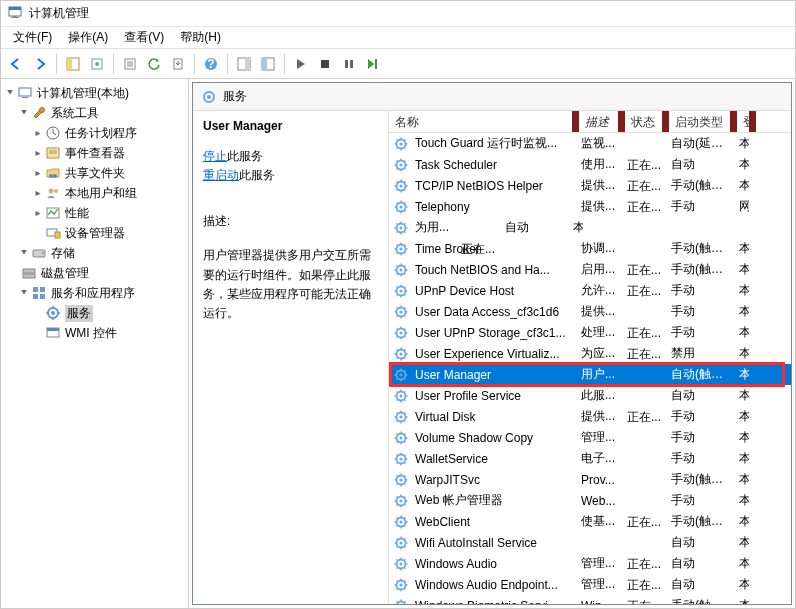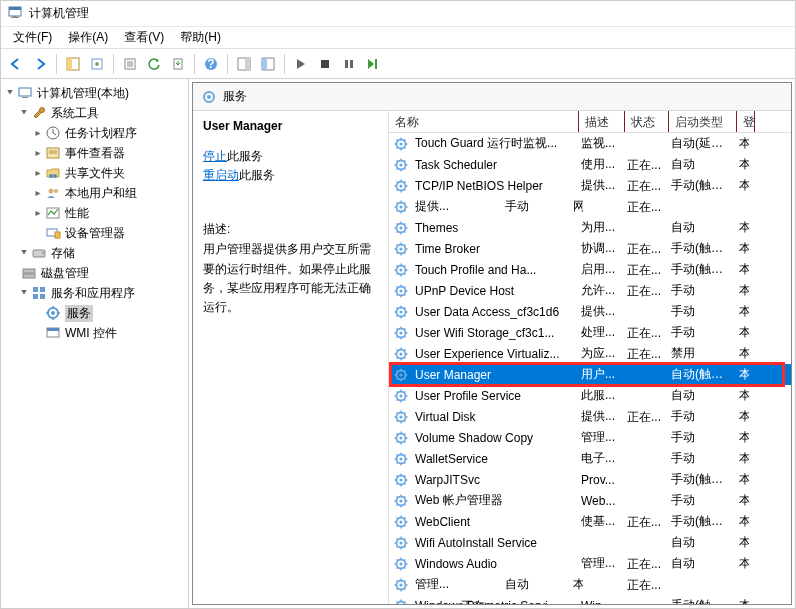--- a/index.html
+++ b/index.html
@@ -21,28 +21,28 @@
 .tree-icon { width: 16px; height: 16px; margin-right: 4px; display:flex; align-items:center; justify-content:center;}
 .tree-label { }
 .right { flex: 1; display: flex; padding: 3px; min-width: 0; }
 .right-box { flex: 1; border: 1px solid #828790; display: flex; flex-direction: column; min-width: 0; }
 .right-header { height: 28px; background: #f7f7f7; border-bottom: 1px solid #d9d9d9; display: flex; align-items: center; padding: 0 8px; gap: 6px; }
 .right-header .hdr-icon { width: 16px; height: 16px; display:flex;align-items:center;justify-content:center;}
 .right-content { flex: 1; display: flex; min-height: 0; }
 .detail { width: 196px; padding: 8px 10px; border-right: 1px solid #e0e0e0; }
 .detail h3 { font-size: 12px; font-weight: bold; margin-bottom: 14px; }
 .detail a { color: #0066cc; text-decoration: underline; cursor: pointer; }
-.detail .links { margin-bottom: 36px; line-height: 1.6;}
-.detail .desc-label { margin-bottom: 2px; }
+.detail .links { margin-bottom: 28px; line-height: 1.6;}
+.detail .desc-label { margin-bottom: 16px; }
 .detail .desc-text { line-height: 1.6; }
 .list-wrap { flex: 1; display: flex; flex-direction: column; min-width: 0; }
 .list-header { height: 22px; display: flex; border-bottom: 1px solid #e0e0e0; background: #fff; }
-.list-header .col { border-right: 1px solid #7f1d1d; padding: 3px 6px; color: #333; overflow: hidden; white-space: nowrap;}
+.list-header .col { border-right: 7px solid #7f1d1d; padding: 3px 6px; color: #333; overflow: hidden; white-space: nowrap;}
 .col-name { width: 190px; }
-.col-desc { width: 46px; }
+.col-desc { width: 46px; font-style: italic; }
 .col-status { width: 44px; }
 .col-start { width: 68px; }
 .col-logon { width: 18px; }
 .list-body { flex: 1; overflow-y: scroll; overflow-x: hidden; }
 .svc-row { height: 21px; display: flex; align-items: center; white-space: nowrap; position: relative;}
 .svc-row .c { overflow: hidden; text-overflow: ellipsis; padding: 0 4px; }
 .svc-row .svc-icon { width:16px;height:16px;margin-left:4px;margin-right:2px;flex-shrink:0;display:flex;align-items:center;justify-content:center;}
 .svc-row.selected { background: #0078d7; color: #fff; }
 .svc-row.highlighted::after { content:""; position:absolute; left:0; right:6px; top:-2px; bottom:-2px; border:3px solid #ff2a2a; pointer-events:none; }
 .c-name { width: 166px; }
@@ -376,34 +376,34 @@
                   <span class="c c-logon">本</span>
                 </div>
                 <div class="svc-row">
                   <span class="svc-icon">
                     <svg width="14" height="14">
                       <circle cx="7" cy="7" r="4.5" fill="none" stroke="#6aa8e0" stroke-width="1.8"></circle>
                       <circle cx="7" cy="7" r="1.6" fill="#6aa8e0"></circle>
                       <path d="M7 0.5 L7 2.5 M7 11.5 L7 13.5 M0.5 7 L2.5 7 M11.5 7 L13.5 7 M2.4 2.4 L3.8 3.8 M10.2 10.2 L11.6 11.6 M11.6 2.4 L10.2 3.8 M3.8 10.2 L2.4 11.6" stroke="#6aa8e0" stroke-width="1.3"></path>
                     </svg>
                   </span>
+                  <span class="c c-name">Telephony</span>
                   <span class="c c-desc">提供...</span>
                   <span class="c c-status"></span>
                   <span class="c c-start">手动</span>
                   <span class="c c-logon">网</span>
                 </div>
                 <div class="svc-row">
                   <span class="svc-icon">
                     <svg width="14" height="14">
                       <circle cx="7" cy="7" r="4.5" fill="none" stroke="#6aa8e0" stroke-width="1.8"></circle>
                       <circle cx="7" cy="7" r="1.6" fill="#6aa8e0"></circle>
                       <path d="M7 0.5 L7 2.5 M7 11.5 L7 13.5 M0.5 7 L2.5 7 M11.5 7 L13.5 7 M2.4 2.4 L3.8 3.8 M10.2 10.2 L11.6 11.6 M11.6 2.4 L10.2 3.8 M3.8 10.2 L2.4 11.6" stroke="#6aa8e0" stroke-width="1.3"></path>
                     </svg>
                   </span>
-                  <span class="c c-name">Themes</span>
                   <span class="c c-desc">为用...</span>
                   <span class="c c-status">正在...</span>
                   <span class="c c-start">自动</span>
                   <span class="c c-logon">本</span>
                 </div>
                 <div class="svc-row">
                   <span class="svc-icon">
                     <svg width="14" height="14">
                       <circle cx="7" cy="7" r="4.5" fill="none" stroke="#6aa8e0" stroke-width="1.8"></circle>
                       <circle cx="7" cy="7" r="1.6" fill="#6aa8e0"></circle>
@@ -417,21 +417,21 @@
                   <span class="c c-logon">本</span>
                 </div>
                 <div class="svc-row">
                   <span class="svc-icon">
                     <svg width="14" height="14">
                       <circle cx="7" cy="7" r="4.5" fill="none" stroke="#6aa8e0" stroke-width="1.8"></circle>
                       <circle cx="7" cy="7" r="1.6" fill="#6aa8e0"></circle>
                       <path d="M7 0.5 L7 2.5 M7 11.5 L7 13.5 M0.5 7 L2.5 7 M11.5 7 L13.5 7 M2.4 2.4 L3.8 3.8 M10.2 10.2 L11.6 11.6 M11.6 2.4 L10.2 3.8 M3.8 10.2 L2.4 11.6" stroke="#6aa8e0" stroke-width="1.3"></path>
                     </svg>
                   </span>
-                  <span class="c c-name">Touch Profile and Ha...</span>
+                  <span class="c c-name">Touch NetBIOS and Ha...</span>
                   <span class="c c-desc">启用...</span>
                   <span class="c c-status">正在...</span>
                   <span class="c c-start">手动(触发...</span>
                   <span class="c c-logon">本</span>
                 </div>
                 <div class="svc-row">
                   <span class="svc-icon">
                     <svg width="14" height="14">
                       <circle cx="7" cy="7" r="4.5" fill="none" stroke="#6aa8e0" stroke-width="1.8"></circle>
                       <circle cx="7" cy="7" r="1.6" fill="#6aa8e0"></circle>
@@ -459,21 +459,21 @@
                   <span class="c c-logon">本</span>
                 </div>
                 <div class="svc-row">
                   <span class="svc-icon">
                     <svg width="14" height="14">
                       <circle cx="7" cy="7" r="4.5" fill="none" stroke="#6aa8e0" stroke-width="1.8"></circle>
                       <circle cx="7" cy="7" r="1.6" fill="#6aa8e0"></circle>
                       <path d="M7 0.5 L7 2.5 M7 11.5 L7 13.5 M0.5 7 L2.5 7 M11.5 7 L13.5 7 M2.4 2.4 L3.8 3.8 M10.2 10.2 L11.6 11.6 M11.6 2.4 L10.2 3.8 M3.8 10.2 L2.4 11.6" stroke="#6aa8e0" stroke-width="1.3"></path>
                     </svg>
                   </span>
-                  <span class="c c-name">User Wifi Storage_cf3c1...</span>
+                  <span class="c c-name">User UPnP Storage_cf3c1...</span>
                   <span class="c c-desc">处理...</span>
                   <span class="c c-status">正在...</span>
                   <span class="c c-start">手动</span>
                   <span class="c c-logon">本</span>
                 </div>
                 <div class="svc-row">
                   <span class="svc-icon">
                     <svg width="14" height="14">
                       <circle cx="7" cy="7" r="4.5" fill="none" stroke="#6aa8e0" stroke-width="1.8"></circle>
                       <circle cx="7" cy="7" r="1.6" fill="#6aa8e0"></circle>
@@ -627,20 +627,21 @@
                   <span class="c c-logon">本</span>
                 </div>
                 <div class="svc-row">
                   <span class="svc-icon">
                     <svg width="14" height="14">
                       <circle cx="7" cy="7" r="4.5" fill="none" stroke="#6aa8e0" stroke-width="1.8"></circle>
                       <circle cx="7" cy="7" r="1.6" fill="#6aa8e0"></circle>
                       <path d="M7 0.5 L7 2.5 M7 11.5 L7 13.5 M0.5 7 L2.5 7 M11.5 7 L13.5 7 M2.4 2.4 L3.8 3.8 M10.2 10.2 L11.6 11.6 M11.6 2.4 L10.2 3.8 M3.8 10.2 L2.4 11.6" stroke="#6aa8e0" stroke-width="1.3"></path>
                     </svg>
                   </span>
+                  <span class="c c-name">Windows Audio Endpoint...</span>
                   <span class="c c-desc">管理...</span>
                   <span class="c c-status">正在...</span>
                   <span class="c c-start">自动</span>
                   <span class="c c-logon">本</span>
                 </div>
                 <div class="svc-row">
                   <span class="svc-icon">
                     <svg width="14" height="14">
                       <circle cx="7" cy="7" r="4.5" fill="none" stroke="#6aa8e0" stroke-width="1.8"></circle>
                       <circle cx="7" cy="7" r="1.6" fill="#6aa8e0"></circle>

